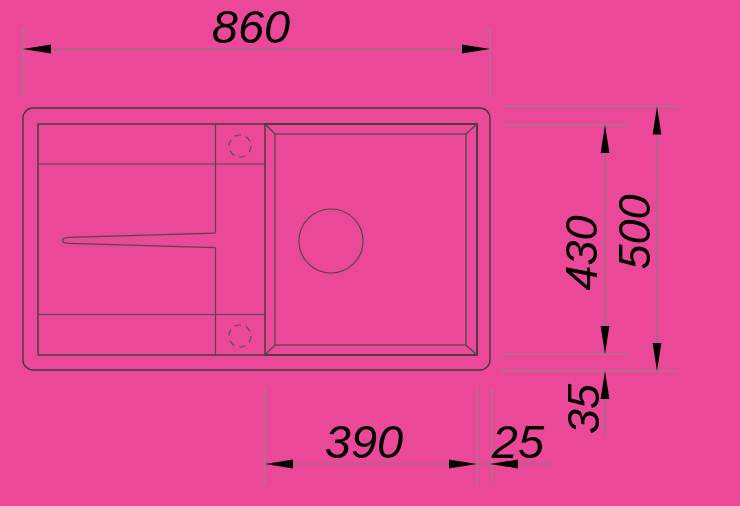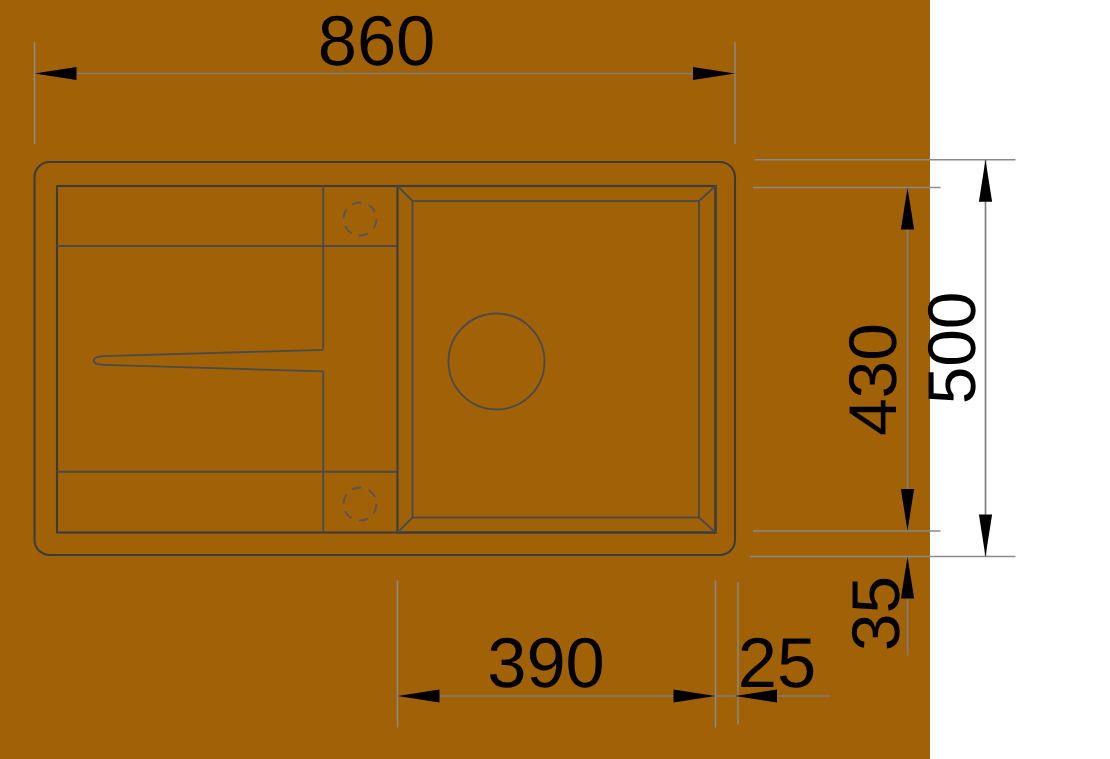--- a/index.html
+++ b/index.html
@@ -6,23 +6,24 @@
     margin: 0;
     padding: 0;
     background: #ffffff;
     width: 740px;
     height: 506px;
     overflow: hidden;
     font-family: "Liberation Sans", sans-serif;
   }
   .canvas {
     position: relative;
-    width: 620px;
+    width: 740px;
     height: 506px;
-    background: #a16207;
+    background: #ec4899;
+    font-style: italic;
   }
   svg text {
     font-family: "Liberation Sans", "DejaVu Sans", sans-serif;
     fill: #000000;
   }
   .dim-text-h { font-size: 47px; }
   .dim-text-v { font-size: 45px; }
   .sink-line {
     stroke: #3c3c3c;
     stroke-width: 1.4;

